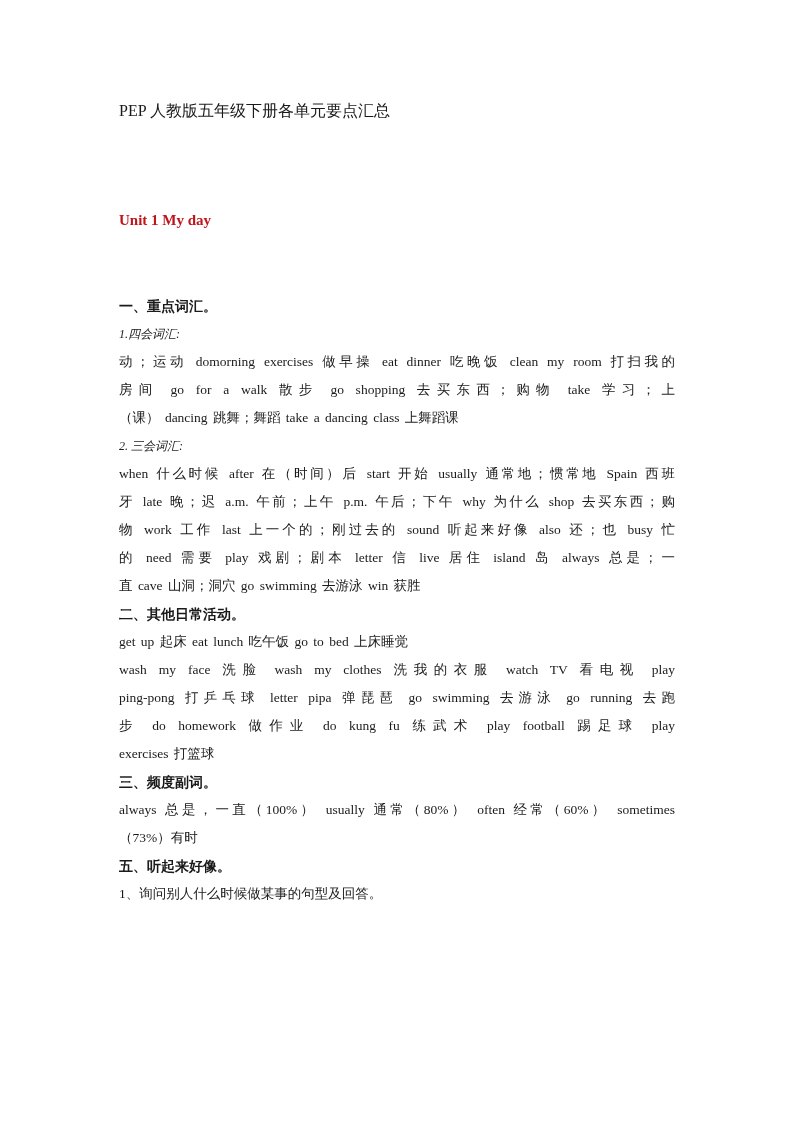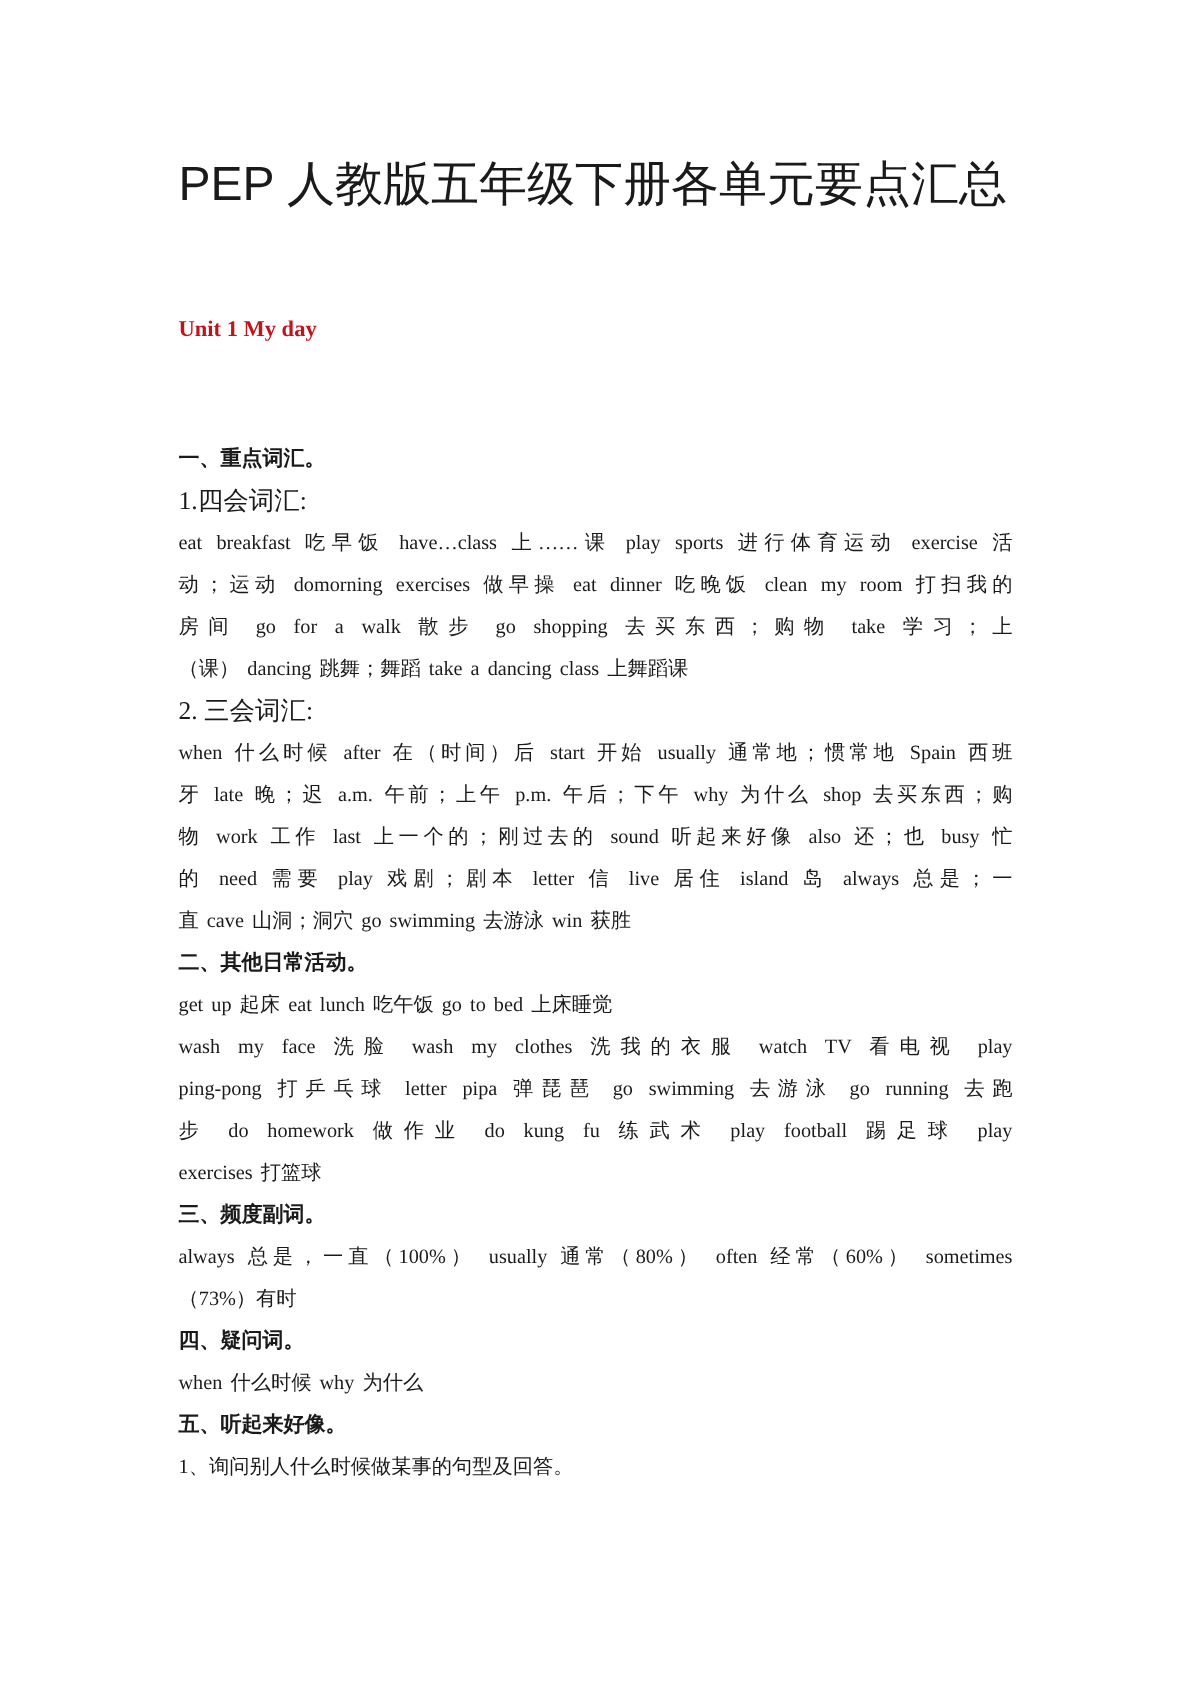--- a/index.html
+++ b/index.html
@@ -1,43 +1,42 @@
 <!DOCTYPE html>
 <html><head>
 <meta charset="utf-8">
 <style>
   html, body { margin: 0; padding: 0; background: #ffffff; }
   body { width: 793px; height: 1122px; position: relative; overflow: hidden;
          font-family: "Liberation Serif", "DejaVu Serif", serif; color: #1a1a1a; }
   .page { position: absolute; left: 119px; top: 0; width: 556px; }
-  .doc-title { position: absolute; top: 101px; left: 0; font-size: 32px; white-space: nowrap;
-               font-family: Liberation Sans, sans-serif; }
+  .doc-title { position: absolute; top: 101px; left: 0; font-size: 16px; white-space: nowrap;
+               font-family: Liberation Serif, serif; }
   .unit-title { position: absolute; top: 212px; left: 0; width: 556px; 
                 color: #c0141b; font-weight: bold; font-size: 15px; }
   .body { position: absolute; top: 262px; left: 0; width: 556px; font-size: 13.5px; line-height: 28px; margin-top: 30px; }
   .h { font-family: "DejaVu Sans", sans-serif; font-weight: bold; font-size: 14px; }
-  .sub { font-size: 17px; }
+  .sub { font-size: 12px; font-style: italic; }
   .p { text-align: justify; text-align-last: left; word-spacing: 2px; }
   .line { display: block; white-space: nowrap; }
   .line.just { text-align: justify; text-align-last: justify; white-space: normal; }
 </style>
 </head>
 <body>
 
 <div class="page">
   <div class="doc-title">PEP 人教版五年级下册各单元要点汇总</div>
   <div class="unit-title">Unit 1 My day</div>
 
   <div class="body">
 
     <div>
       <div class="h">一、重点词汇。</div>
       <div class="sub">1.四会词汇:</div>
       <div class="p">
-        <span class="line just">eat breakfast 吃早饭   have…class 上……课     play sports 进行体育运动   exercise 活</span>
         <span class="line just">动；运动      domorning exercises 做早操 eat dinner 吃晚饭  clean my room 打扫我的</span>
         <span class="line just">房间   go for a walk 散步      go shopping 去买东西；购物    take 学习；上</span>
         <span class="line">（课）     dancing 跳舞；舞蹈     take a dancing class 上舞蹈课</span>
       </div>
       <div class="sub">2. 三会词汇:</div>
       <div class="p">
         <span class="line just">when 什么时候   after 在（时间）后  start 开始  usually 通常地；惯常地  Spain 西班</span>
         <span class="line just">牙  late 晚；迟 a.m. 午前；上午 p.m. 午后；下午 why 为什么  shop 去买东西；购</span>
         <span class="line just">物  work 工作  last 上一个的；刚过去的 sound 听起来好像 also 还；也  busy 忙</span>
         <span class="line just">的 need 需要 play 戏剧；剧本   letter 信   live 居住 island 岛  always 总是；一</span>
@@ -57,26 +56,20 @@
     </div>
 
     <div>
       <div class="h">三、频度副词。</div>
       <div class="p">
         <span class="line just">always 总是，一直（100%）  usually 通常（80%）  often 经常（60%）  sometimes</span>
         <span class="line">（73%）有时</span>
       </div>
     </div>
 
-    <div>
-      <div class="h">四、疑问词。</div>
-      <div class="p">
-        <span class="line"> when 什么时候   why 为什么</span>
-      </div>
-    </div>
 
     <div>
       <div class="h">五、听起来好像。</div>
       <div class="p">
         <span class="line">1、询问别人什么时候做某事的句型及回答。</span>
       </div>
     </div>
   </div>
 </div>
 

